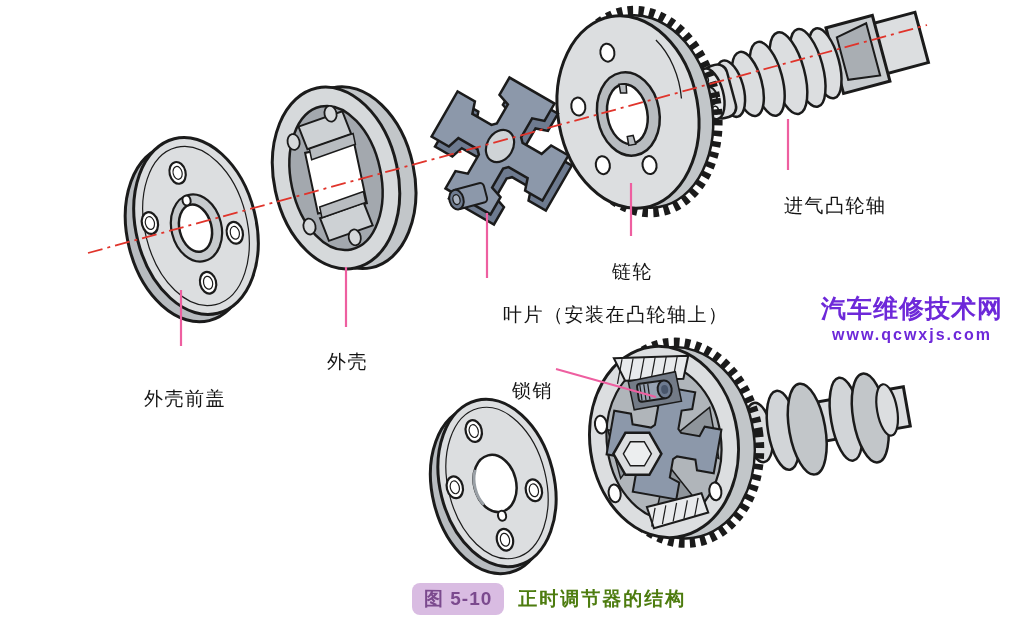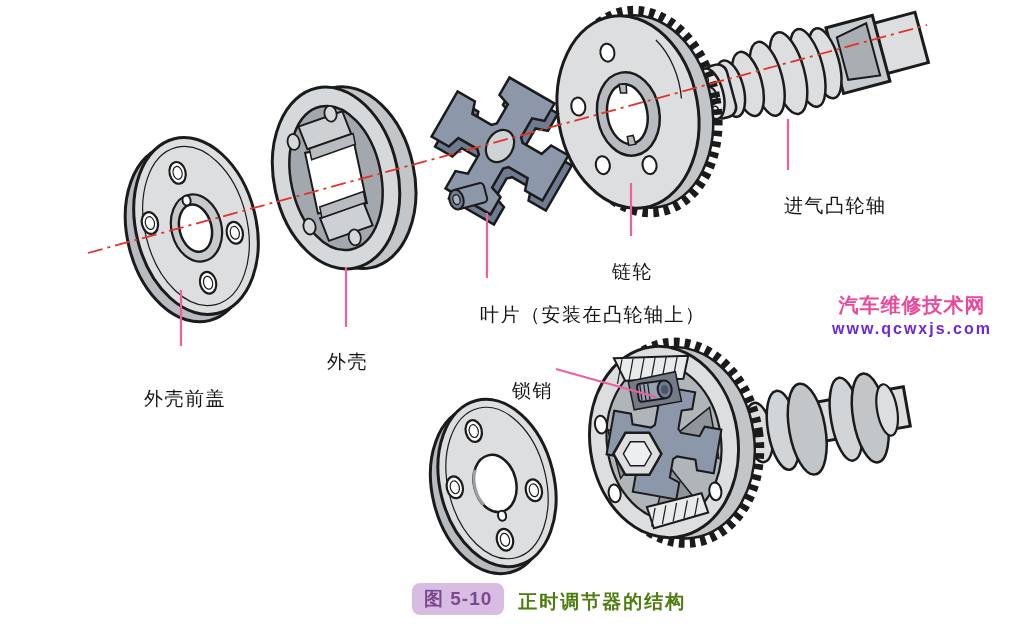--- a/index.html
+++ b/index.html
@@ -8,23 +8,23 @@
   .stage svg{position:absolute;left:0;top:0;}
   .part-label{
     position:absolute;
     font-size:19px;
     color:#141414;
     letter-spacing:1.5px;
     white-space:nowrap;
     margin-top:19px;
   }
   .watermark{position:absolute;left:806px;top:292px;width:212px;text-align:center;pointer-events:none;}
-  .wm-name{font-size:20px;font-weight:bold;color:#ec4899;letter-spacing:1px;white-space:nowrap;}
+  .wm-name{font-size:25px;font-weight:bold;color:#6d28d9;letter-spacing:1px;white-space:nowrap;}
   .wm-url{font-size:16px;font-weight:bold;color:#6d28d9;letter-spacing:2px;margin-top:1px;}
-  .caption{position:absolute;left:376px;top:583px;display:flex;align-items:flex-end;padding-left:36px;}
+  .caption{position:absolute;left:376px;top:583px;display:flex;align-items:center;padding-left:36px;}
   .caption-badge{
     background:#d9bce2;color:#7b4a8e;font-weight:bold;font-size:19px;
     padding:3px 12px;border-radius:8px;letter-spacing:1px;white-space:nowrap;
   }
   .caption-text{margin-left:14px;font-size:19px;font-weight:bold;color:#4d7c0f;letter-spacing:2px;white-space:nowrap;}
 </style>
 </head>
 <body>
 
 <div class="stage">
@@ -188,21 +188,21 @@
   <line x1="487" y1="213" x2="487" y2="278" stroke="#ee5fa0" stroke-width="2.2"></line>
   <line x1="631" y1="183" x2="631" y2="236" stroke="#ee5fa0" stroke-width="2.2"></line>
   <line x1="788" y1="119" x2="788" y2="170" stroke="#ee5fa0" stroke-width="2.2"></line>
   <line x1="556" y1="369" x2="656" y2="397" stroke="#ee5fa0" stroke-width="2"></line>
 
   <line x1="88" y1="253" x2="927" y2="25" stroke="#e0342b" stroke-width="1.8" stroke-dasharray="15 5 3 5"></line>
 </svg>
 
   <div class="part-label" style="left:144px;top:367px;">外壳前盖</div>
   <div class="part-label" style="left:327px;top:330px;">外壳</div>
-  <div class="part-label" style="left:436px;top:283px;padding-left:44px;">叶片（安装在凸轮轴上）</div>
+  <div class="part-label" style="left:459px;top:283px;padding-left:44px;">叶片（安装在凸轮轴上）</div>
   <div class="part-label" style="left:612px;top:240px;">链轮</div>
   <div class="part-label" style="left:784px;top:174px;">进气凸轮轴</div>
   <div class="part-label" style="left:512px;top:359px;">锁销</div>
 
   <div class="watermark">
     <div class="wm-name">汽车维修技术网</div>
     <div class="wm-url">www.qcwxjs.com</div>
   </div>
 
   <div class="caption">

